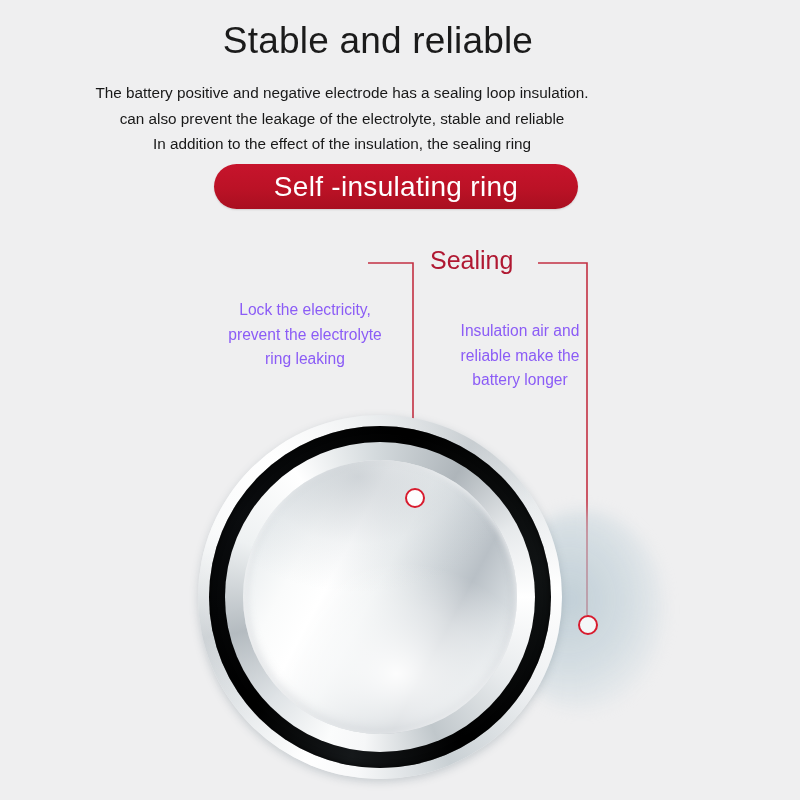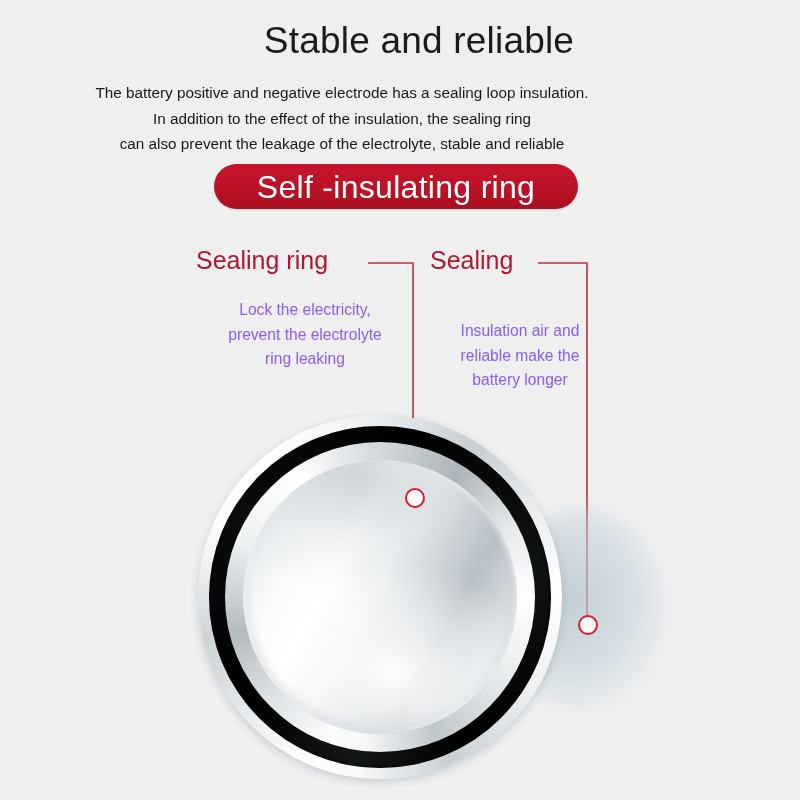--- a/index.html
+++ b/index.html
@@ -27,21 +27,20 @@
     position: absolute;
     left: 0;
     top: 18px;
     width: 756px;
     text-align: center;
     font-size: 37px;
     font-weight: 400;
     letter-spacing: 0.2px;
     color: #1b1b1b;
     line-height: 46px;
-    margin-left: 41px;
   }
   .intro {
     position: absolute;
     left: 0;
     top: 80px;
     width: 684px;
     text-align: center;
     color: #181818;
     font-size: 15.3px;
     line-height: 25.5px;
@@ -57,21 +56,21 @@
     height: 45px;
     border-radius: 23px;
     background: linear-gradient(180deg, #c7142c 0%, #bb1226 55%, #a90f20 100%);
     box-shadow: 0 1px 2px rgba(0,0,0,0.13);
     display: flex;
     align-items: center;
     justify-content: center;
   }
   .badge-label {
     color: #ffffff;
-    font-size: 32px;
+    font-size: 28px;
     font-weight: 400;
     letter-spacing: 0.3px;
     line-height: 30px;
   }
 
   
   .callout-title {
     position: absolute;
     color: #b01832;
     font-size: 25px;
@@ -215,29 +214,28 @@
 </style>
 </head>
 <body>
 
 <div id="stage">
 
   <div class="page-title">Stable and reliable</div>
 
   <div class="intro">
     <div>The battery positive and negative electrode has a sealing loop insulation.</div>
+    <div>can also prevent the leakage of the electrolyte, stable and reliable</div>
     <div>In addition to the effect of the insulation, the sealing ring</div>
-    <div>can also prevent the leakage of the electrolyte, stable and reliable</div>
   </div>
 
   <div class="badge">
     <span class="badge-label">Self -insulating ring</span>
   </div>
 
-  <div class="callout-title" id="callout-title-1">Sealing ring</div>
 
   <div class="callout-title" id="callout-title-2">Sealing</div>
 
   <div class="callout-desc" id="callout-desc-1">
     <div>Lock the electricity,</div>
     <div>prevent the electrolyte</div>
     <div>ring leaking</div>
   </div>
 
   <div class="callout-desc" id="callout-desc-2">

